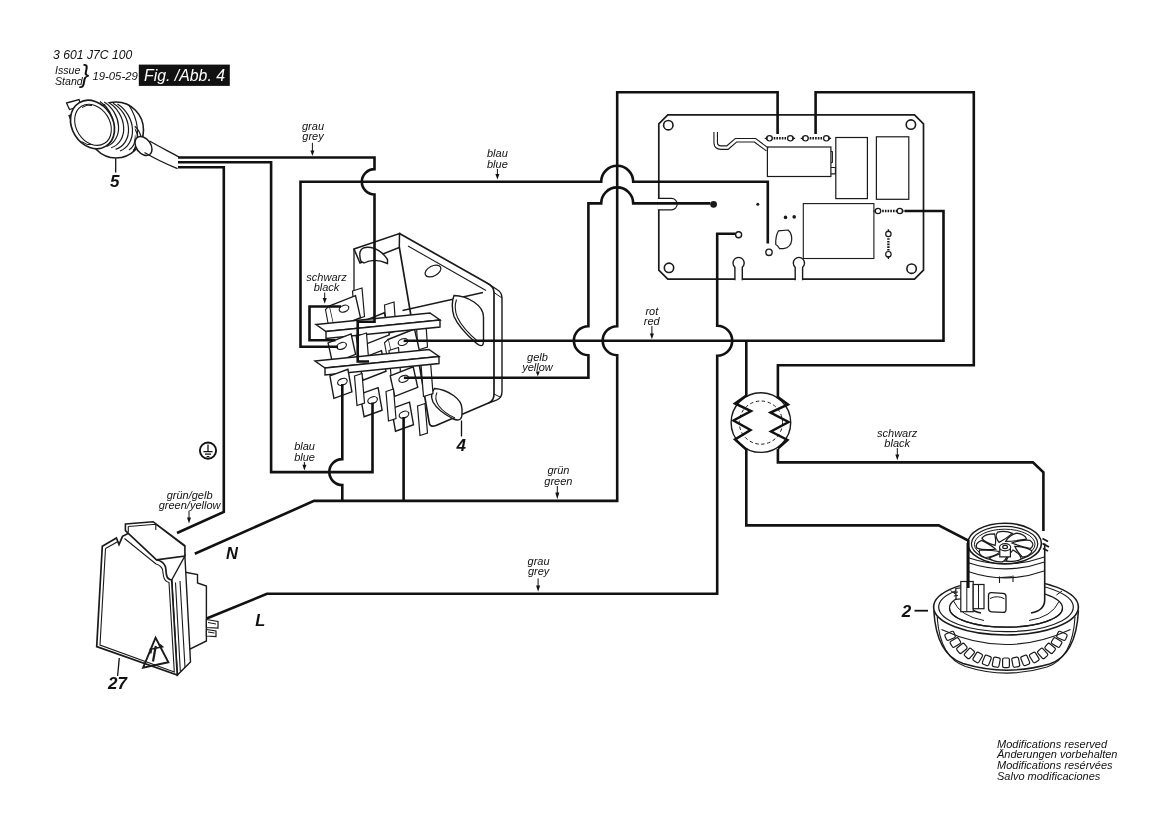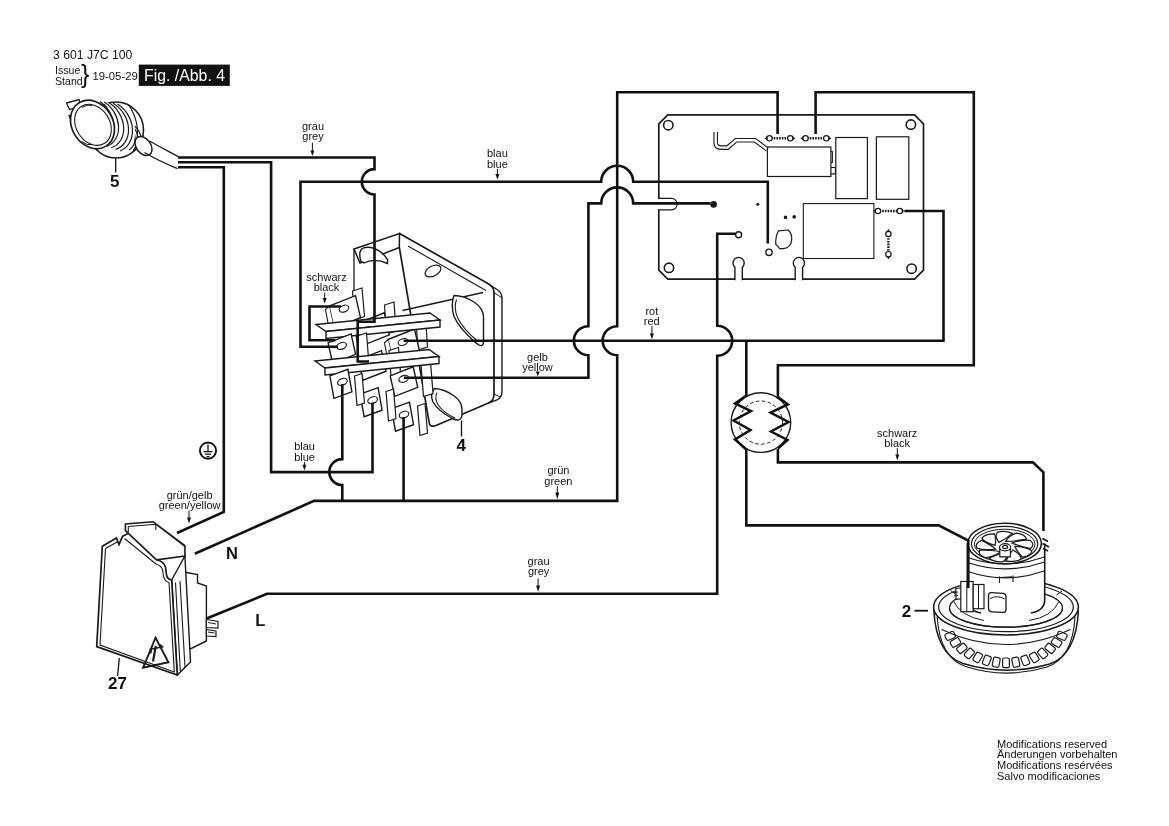--- a/index.html
+++ b/index.html
@@ -1,17 +1,17 @@
 <!DOCTYPE html>
 <html><head>
 <meta charset="utf-8">
 <style>
 html,body{margin:0;padding:0;background:#fff;}
 #page{position:relative;width:1169px;height:826px;background:#fff;overflow:hidden;
-font-family:"Liberation Sans",sans-serif;}
+font-family:"Liberation Sans",sans-serif;font-style:italic;}
 svg{position:absolute;left:0;top:0;}
 text{fill:#111;}
 .lbl{font-size:11px;}
 .num{font-size:17px;font-weight:bold;}
 </style>
 </head>
 <body>
 <div id="page">
 <svg width="1169" height="826" viewBox="0 0 1169 826">
 

